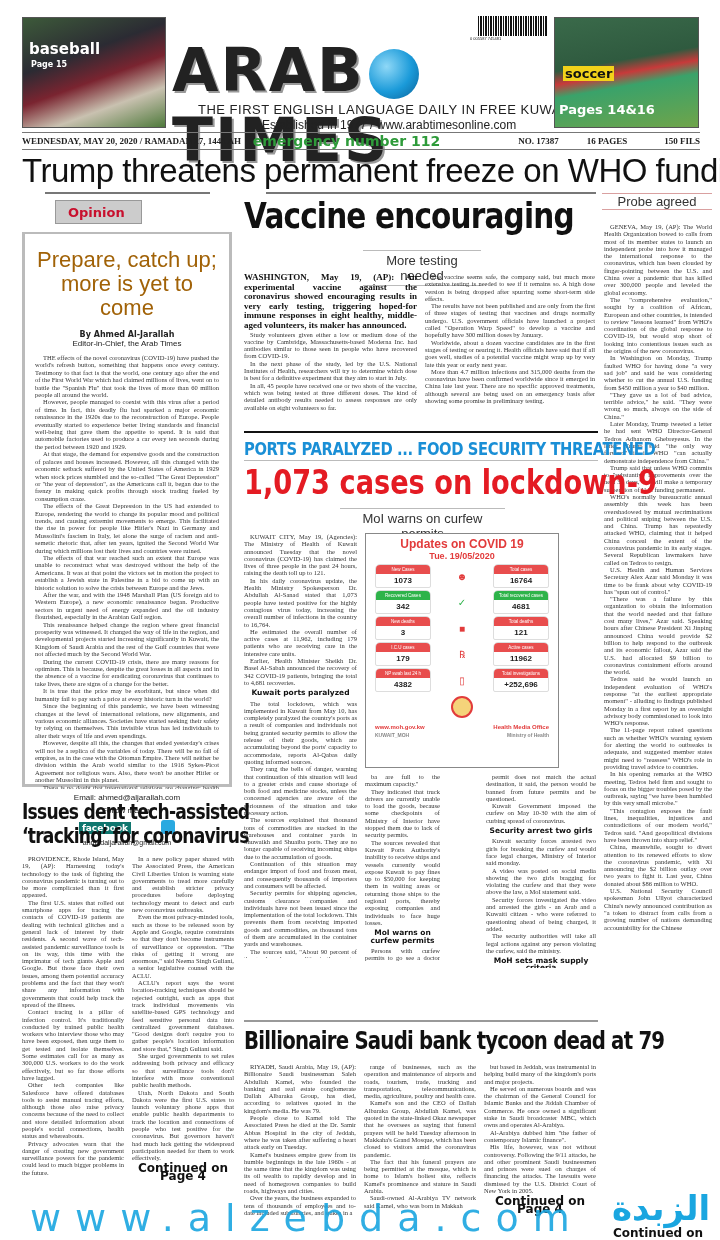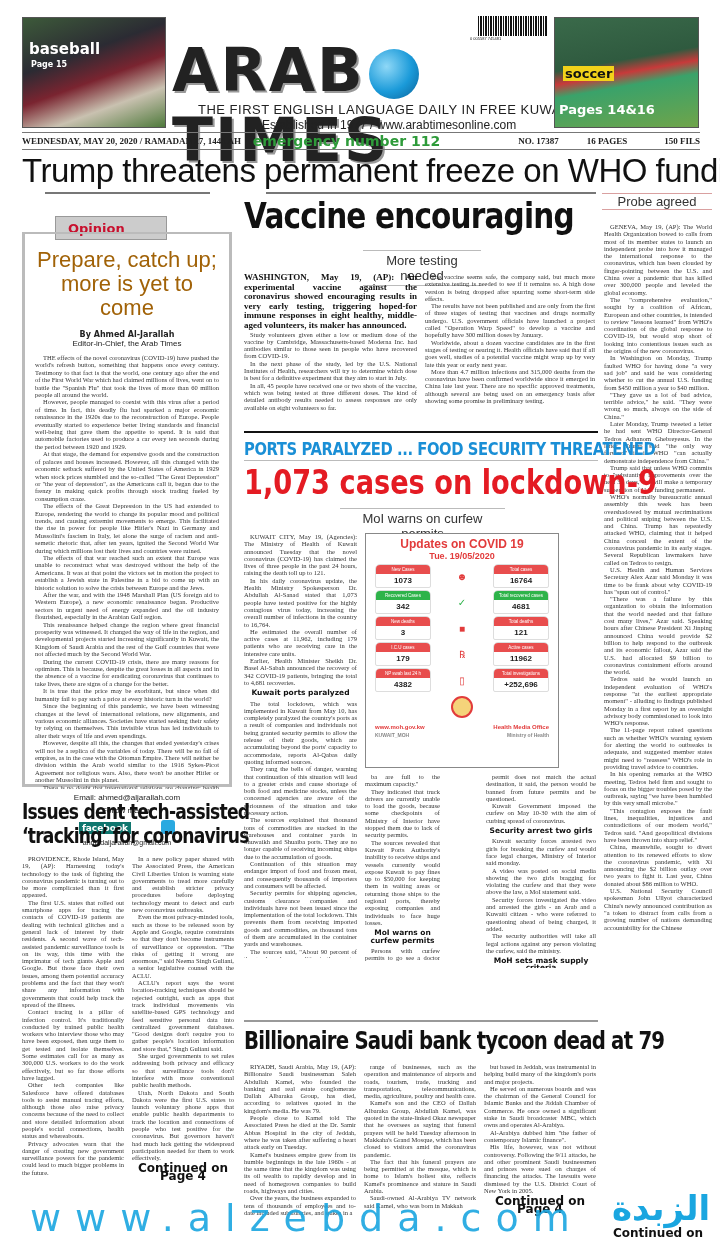--- a/index.html
+++ b/index.html
@@ -10,21 +10,21 @@
 .masthead{position:absolute;left:172px;top:35px;width:380px;height:70px;font-family:"DejaVu Sans",sans-serif;font-weight:900;font-size:60px;letter-spacing:2px;color:#222;text-shadow:2px 2px 0 #999}
 .globe{display:inline-block;width:50px;height:50px;border-radius:50%;background:radial-gradient(circle at 35% 35%,#8fd8f7,#1a9ad9 55%,#0a5f95);vertical-align:middle;margin:0 4px}
 .tagline{position:absolute;left:198px;top:102px;font-family:"Liberation Sans",sans-serif;font-size:13px;letter-spacing:0.5px;color:#222}
 .established{position:absolute;left:262px;top:118px;font-family:"Liberation Sans",sans-serif;font-size:12px;color:#222}
 .barcode{position:absolute;left:478px;top:16px;width:70px;height:20px;background:repeating-linear-gradient(90deg,#111 0 1px,#fff 1px 2px,#111 2px 4px,#fff 4px 5px)}
 .dateline{position:absolute;left:22px;top:132px;width:678px;height:18px;border-top:1px solid #777;border-bottom:1px solid #777;font-size:9px;font-weight:bold;display:flex;align-items:center}
 .dateline .green{font-family:"DejaVu Sans",sans-serif;color:#2e9b3a;font-size:14px;margin-left:auto;margin-right:60px}
 .dateline .meta{margin-left:18px}
 .main-head{position:absolute;left:22px;top:152px;width:680px;font-family:"Liberation Sans",sans-serif;font-size:33px;color:#111;white-space:nowrap;letter-spacing:-0.5px}
 .rule{position:absolute;height:2px;background:#777}
-.opinion-tab{position:absolute;left:55px;top:216px;width:112px;height:24px;background:#ccc;border:1px solid #999;color:#c8102e;font-family:"DejaVu Sans",sans-serif;font-weight:bold;font-size:13px;padding:4px 0 0 12px}
+.opinion-tab{position:absolute;left:55px;top:200px;width:87px;height:24px;background:#ccc;border:1px solid #999;color:#c8102e;font-family:"DejaVu Sans",sans-serif;font-weight:bold;font-size:13px;padding:4px 0 0 12px}
 .op-box{position:absolute;left:22px;top:232px;width:210px;height:555px;border:3px solid #bbb;border-top-width:2px;padding:6px 10px}
 .op-title{font-family:"Liberation Sans",sans-serif;font-size:22px;text-align:center;line-height:24px;color:#a16207;margin-top:8px}
 .byline{text-align:center;font-family:"DejaVu Sans",sans-serif;font-weight:bold;font-size:8px;margin-top:10px}
 .byline2{text-align:center;font-family:"Liberation Sans",sans-serif;font-size:8px}
 .body-text{font-size:6.5px;line-height:7.4px;text-align:justify;color:#333}
 .body-text p{text-indent:8px}
 .email{text-align:center;font-family:"Liberation Sans",sans-serif;font-size:8px;margin-top:4px}
 .fb{display:inline-block;background:#0f766e;color:#fff;font-family:"DejaVu Sans",sans-serif;font-weight:bold;font-size:9px;padding:1px 3px}
 .tw{display:inline-block;width:14px;height:14px;background:#2aa9e0;border-radius:3px;margin-left:30px;vertical-align:middle}
 .h-black{font-family:"DejaVu Sans",sans-serif;font-weight:900;color:#111;letter-spacing:-1px}

